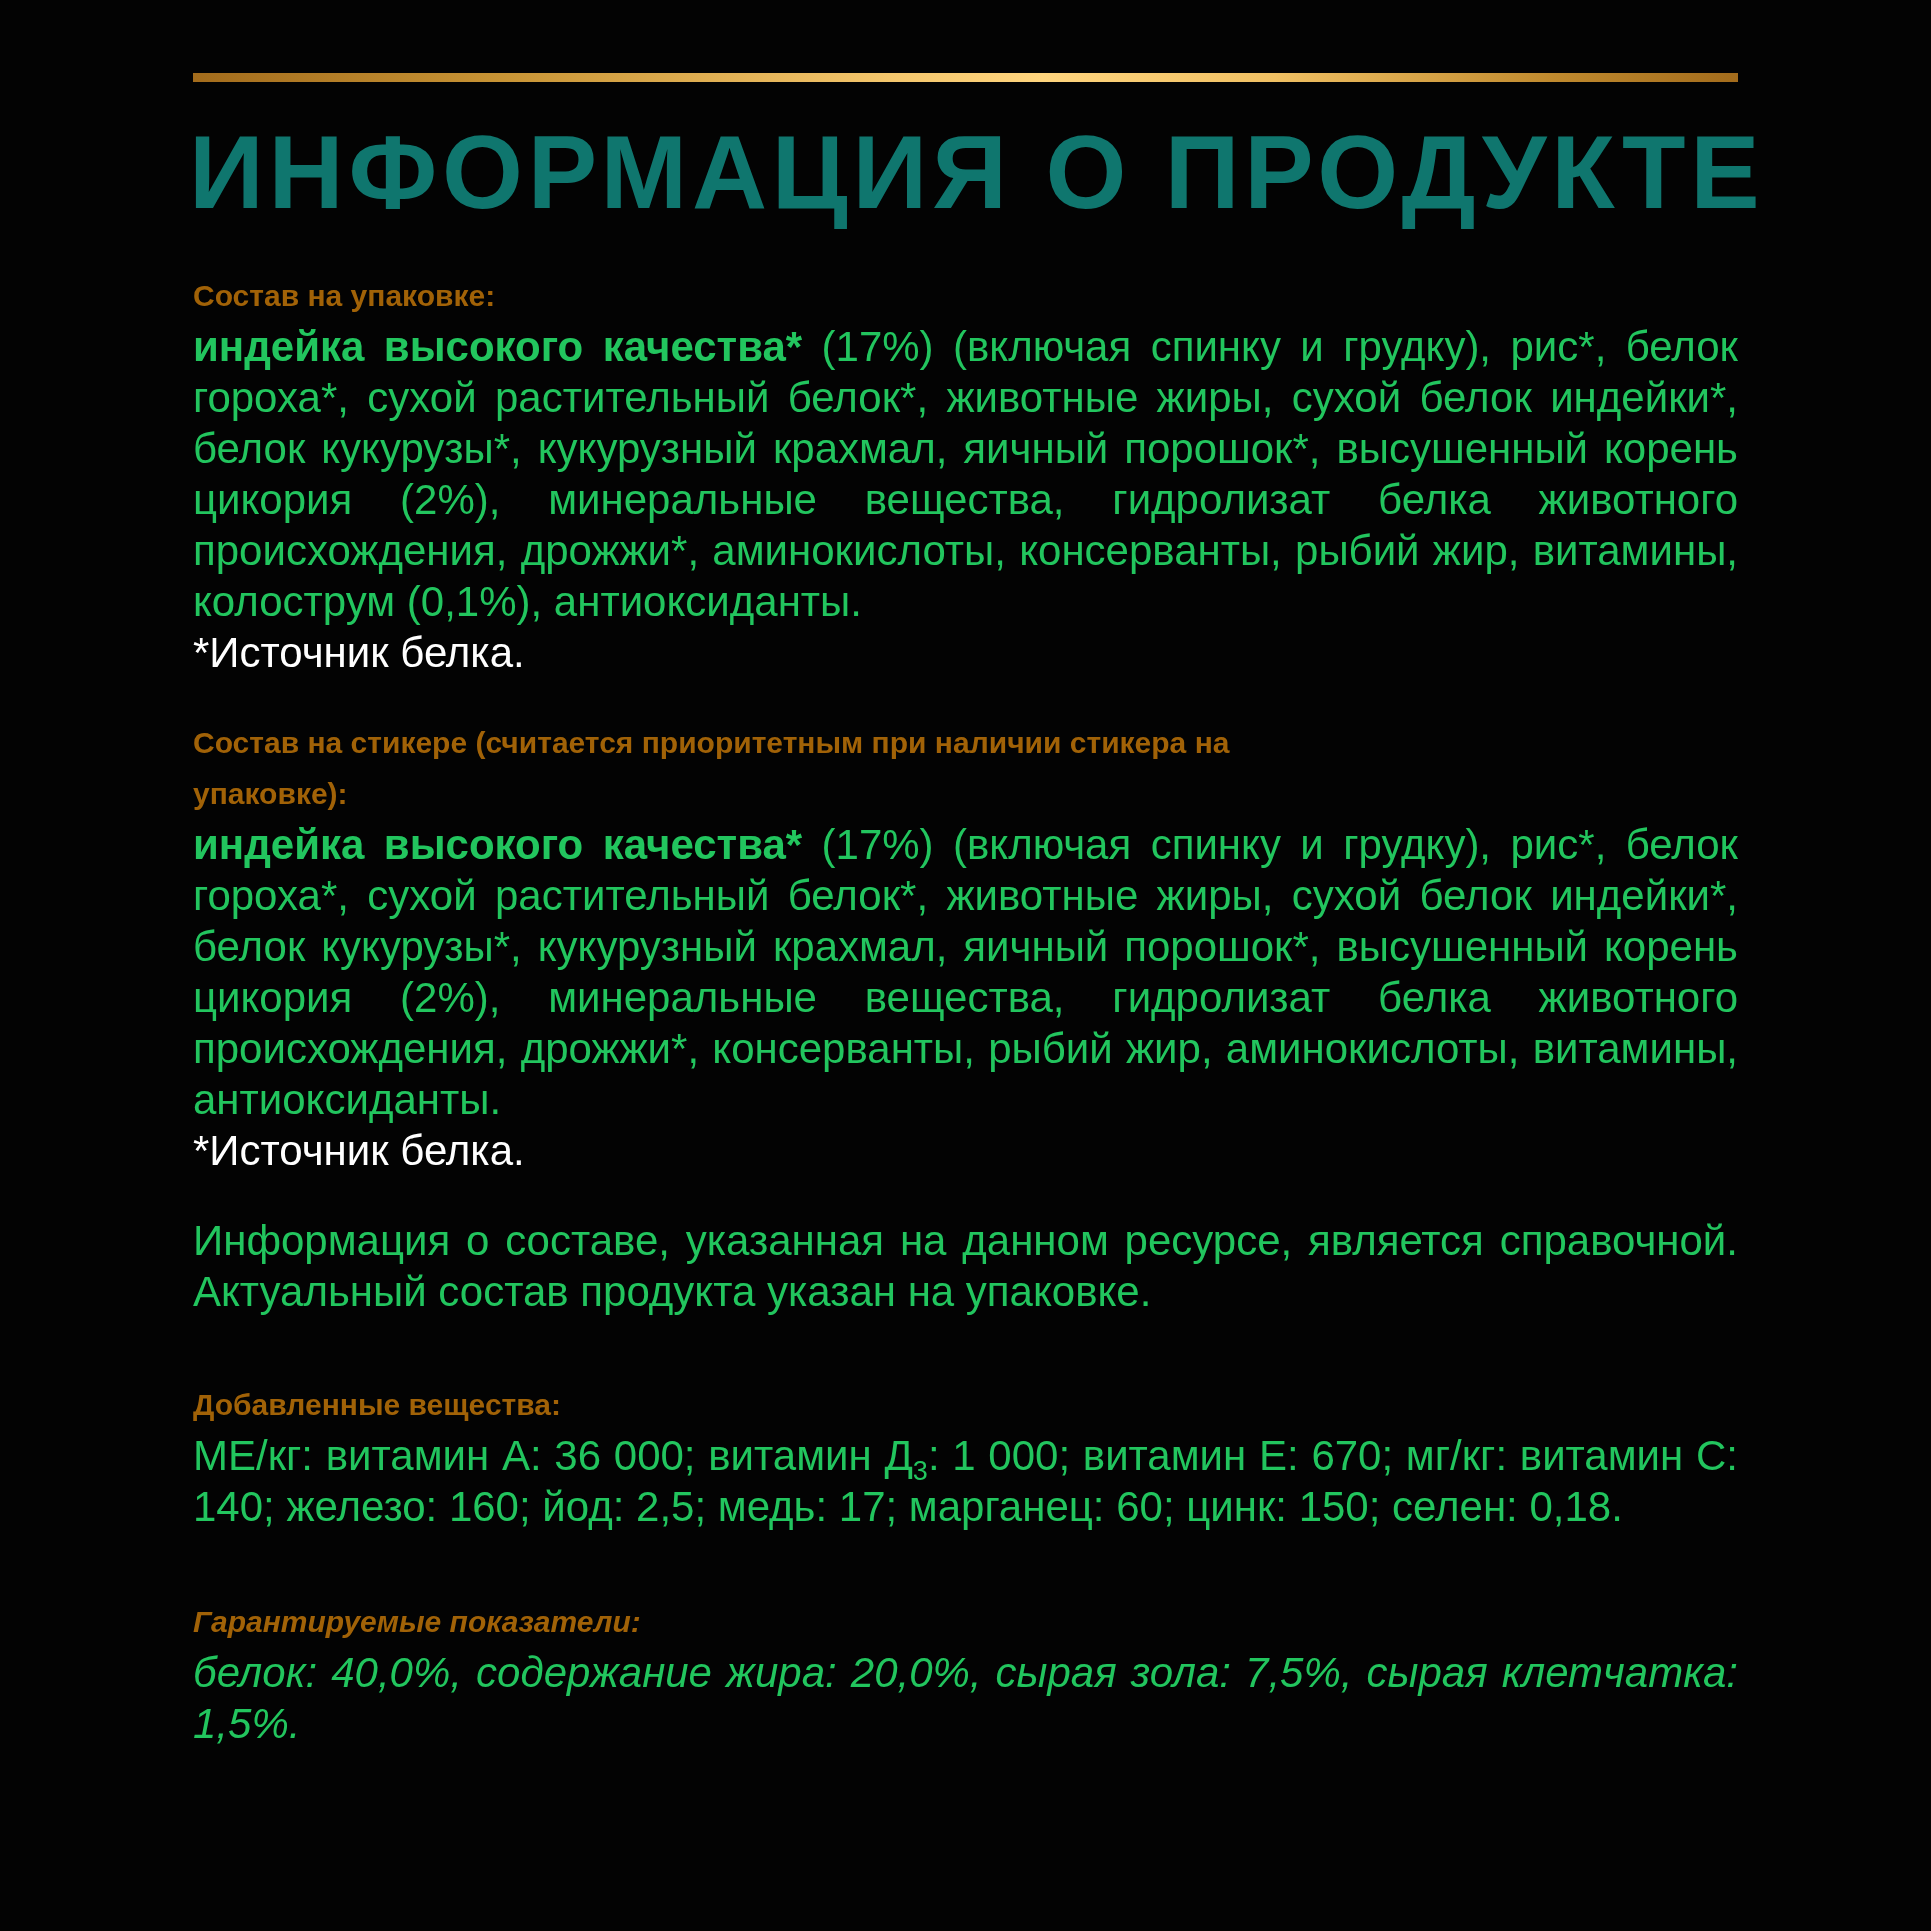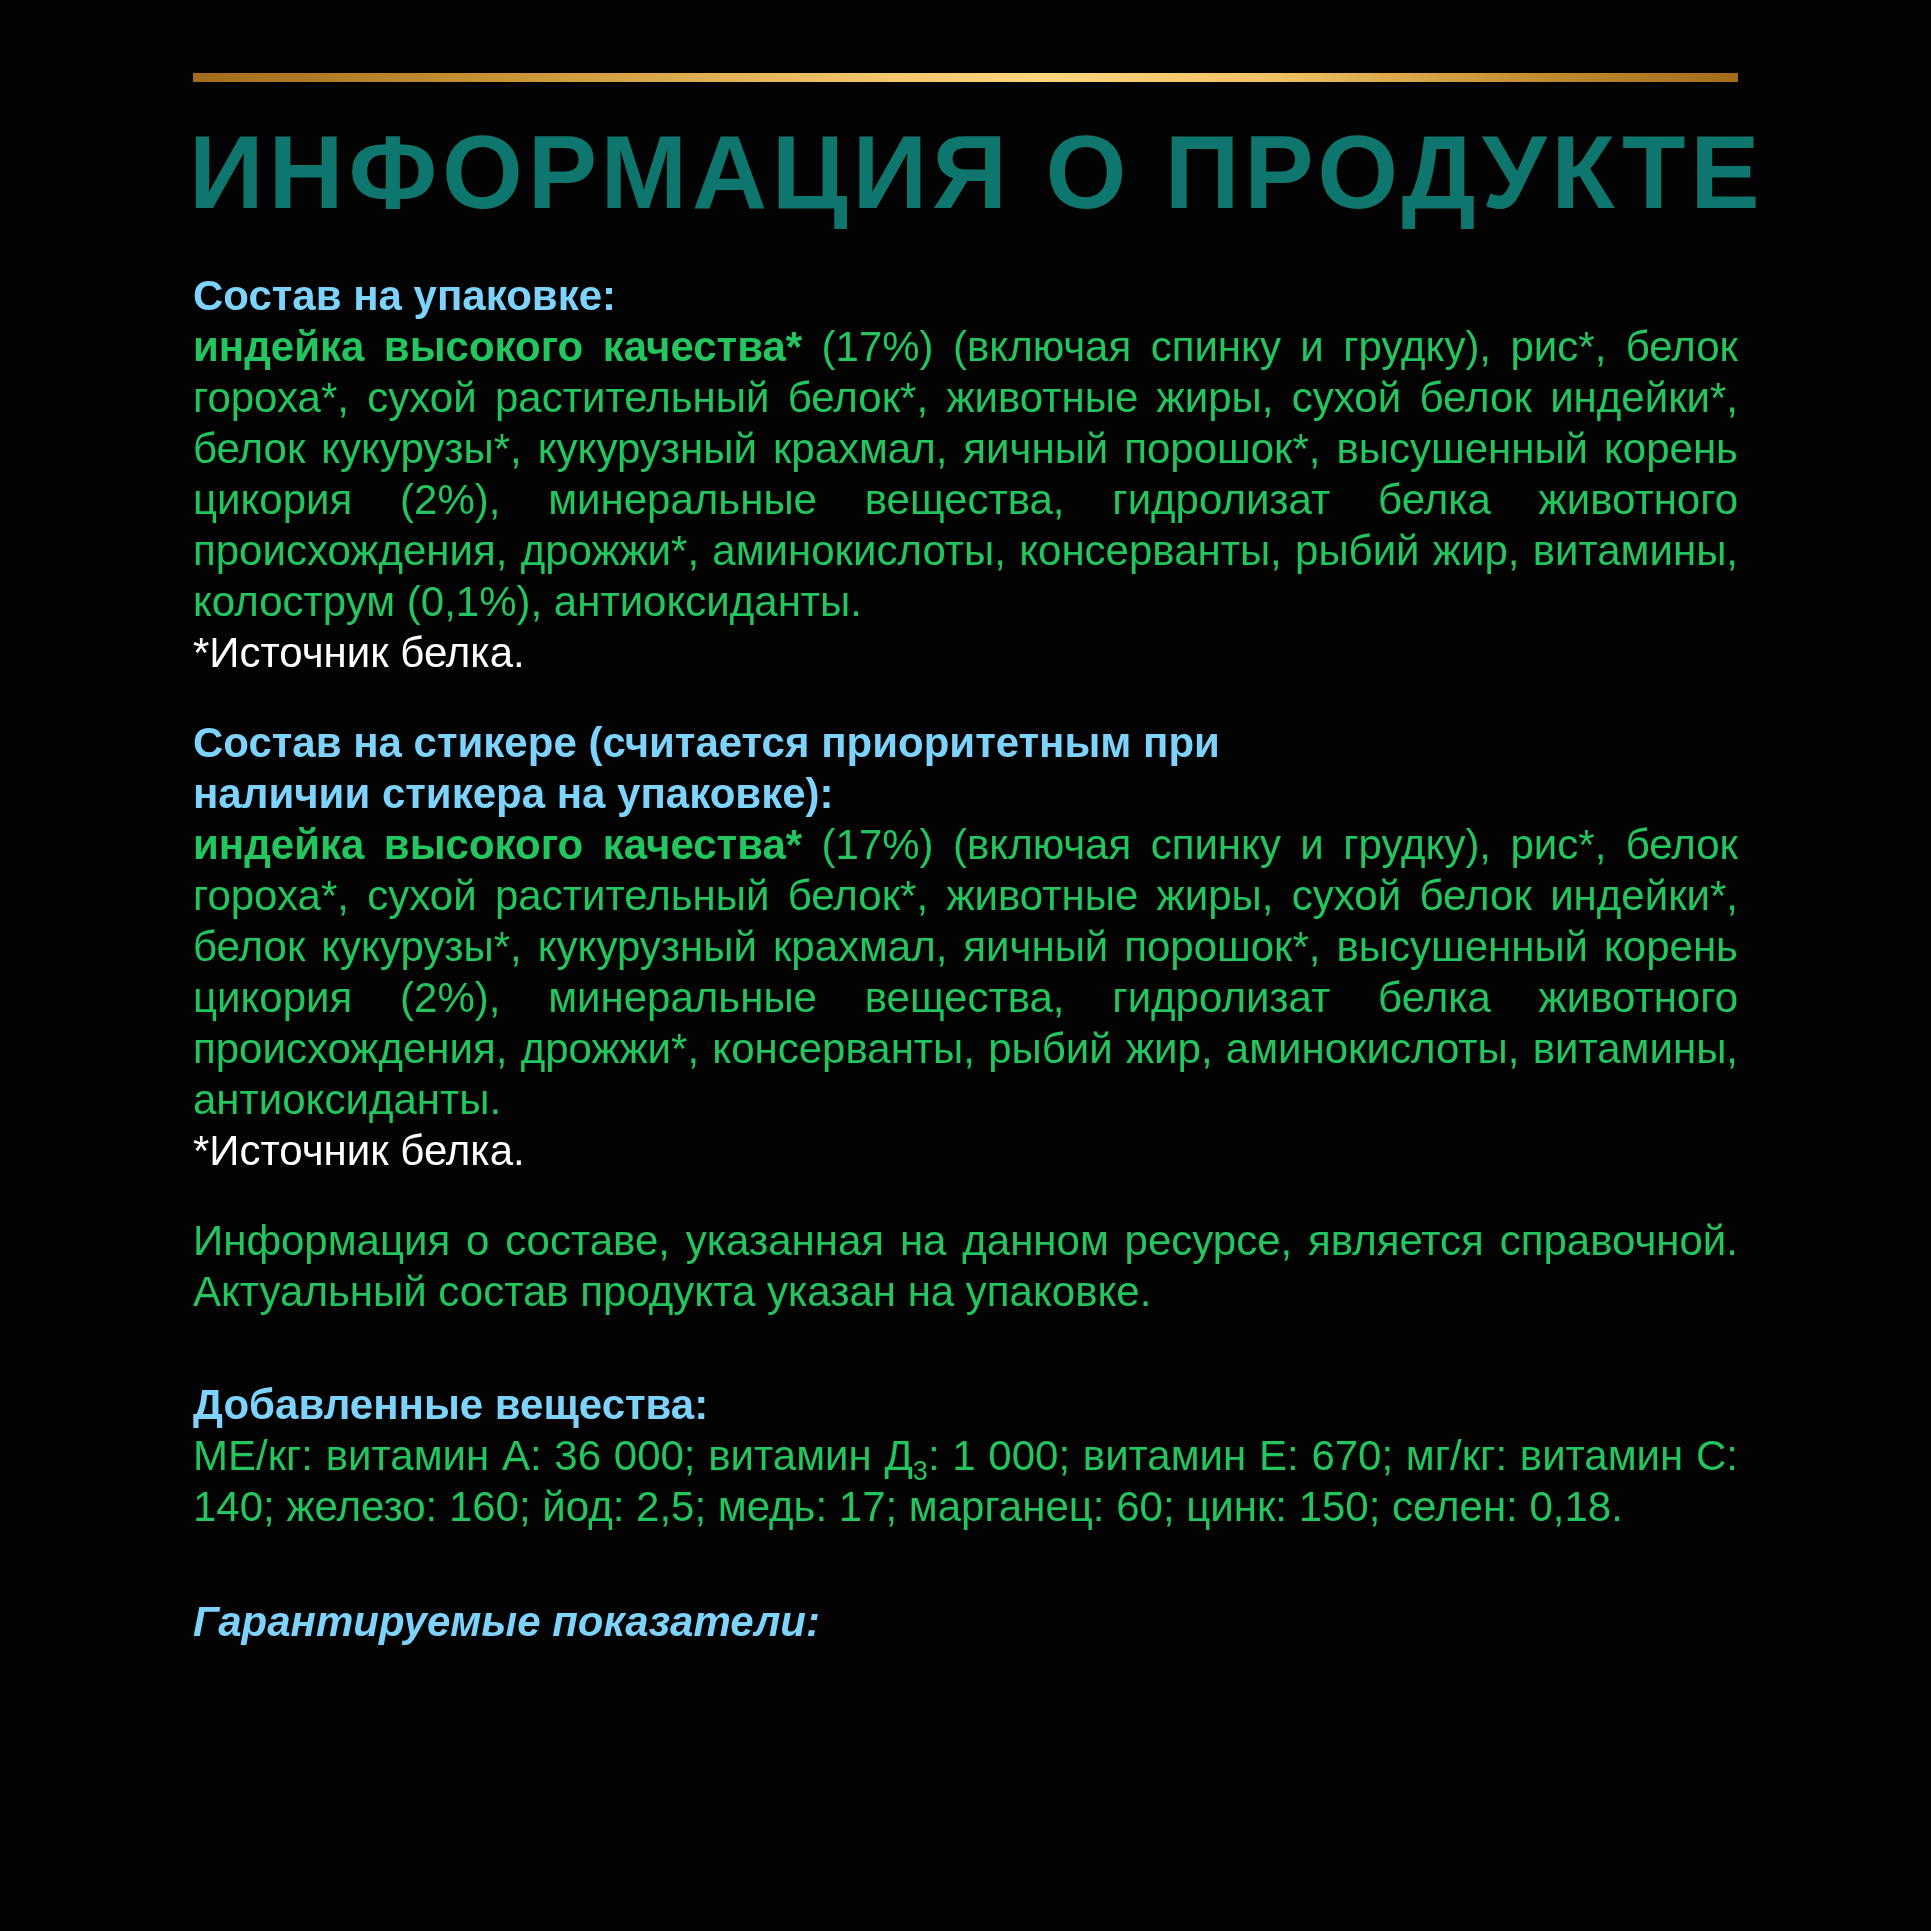--- a/index.html
+++ b/index.html
@@ -41,23 +41,23 @@
   .content {
     position: absolute;
     left: 193px;
     top: 270px;
     width: 1545px;
   }
   .section {
     margin: 0;
   }
   .heading {
-    color: #7dd3fc;
+    color: #a16207;
     font-weight: 700;
-    font-size: 42px;
+    font-size: 30px;
     line-height: 51px;
     margin: 0;
   }
   .body {
     font-size: 42px;
     line-height: 51px;
     text-align: justify;
     margin: 0;
     color: #22c55e;
   }
@@ -106,16 +106,17 @@
     <p class="body last-left">Информация о составе, указанная на данном ресурсе, является справочной. Актуальный состав продукта указан на упаковке.</p>
   </section>
 
   <section class="section sec-added">
     <p class="heading">Добавленные вещества:</p>
     <p class="body last-left"><span>МЕ/кг: витамин А: 36 000; витамин Д</span><sub>3</sub><span>: 1 000; витамин Е: 670; мг/кг: витамин С: 140; железо: 160; йод: 2,5; медь: 17; марганец: 60; цинк: 150; селен: 0,18.</span></p>
   </section>
 
   <section class="section sec-guaranteed">
     <p class="heading">Гарантируемые показатели:</p>
+    <p class="body last-left">белок: 40,0%, содержание жира: 20,0%, сырая зола: 7,5%, сырая клетчатка: 1,5%.</p>
   </section>
 
 </div>
 
 
 </body></html>

